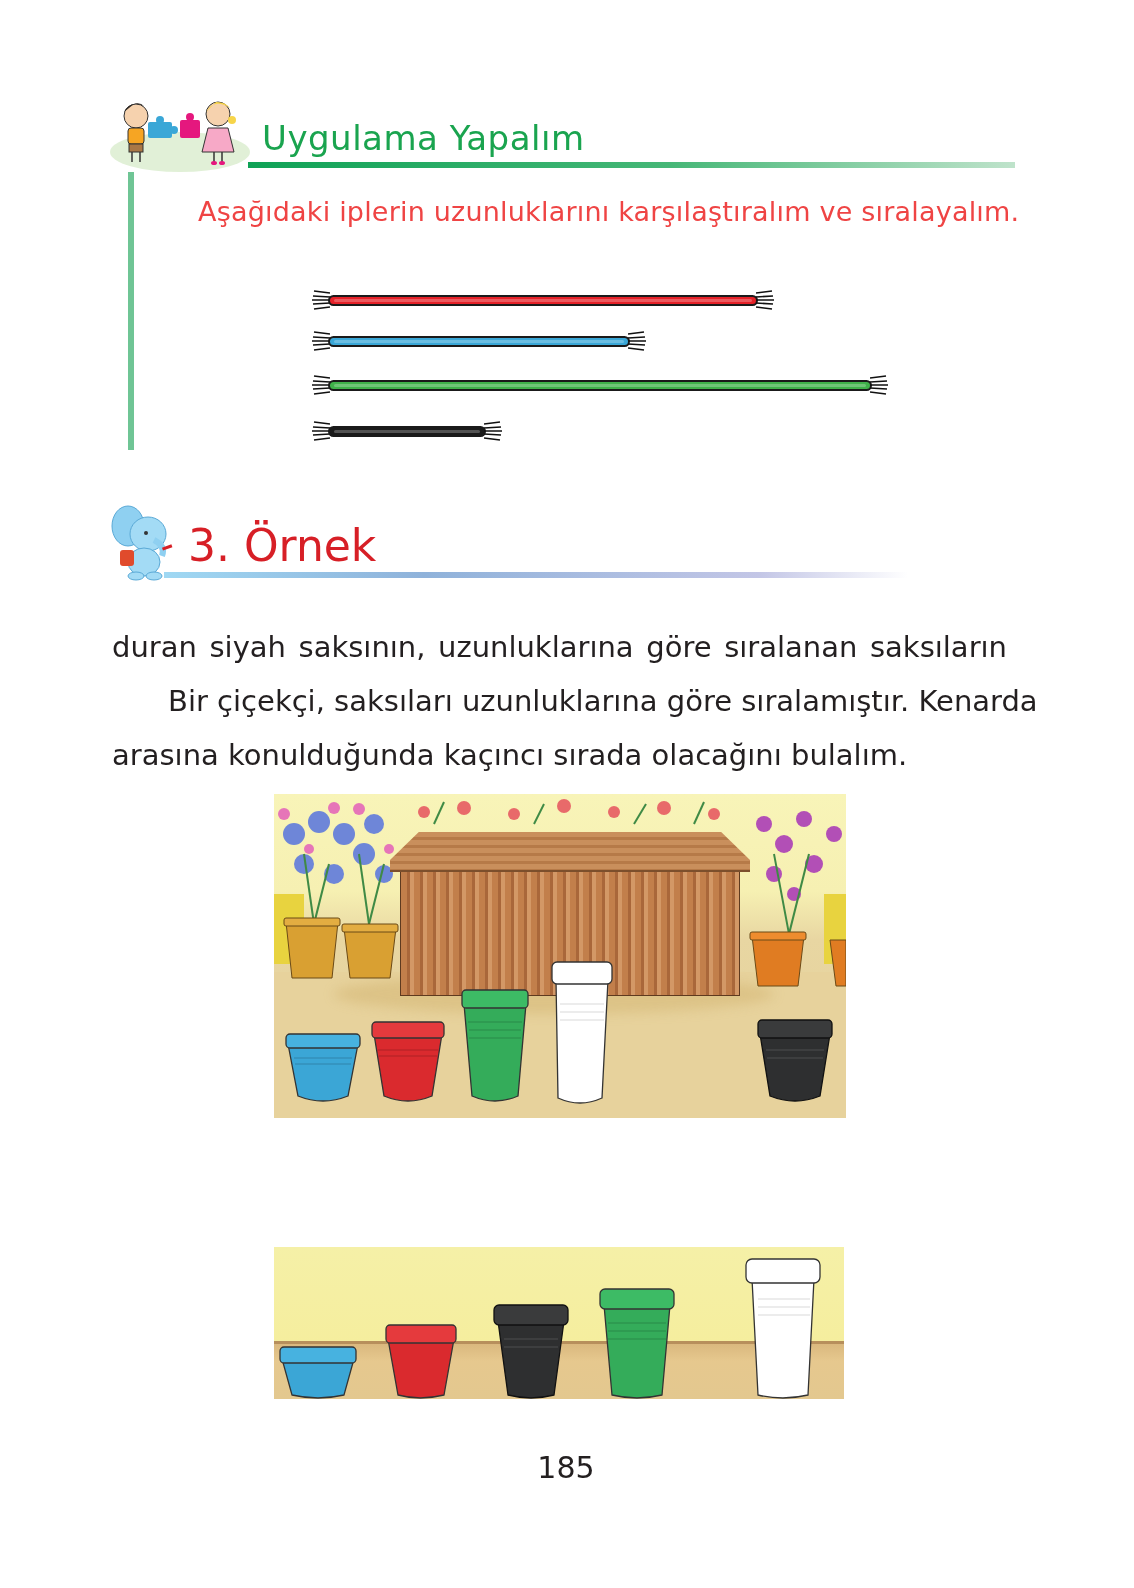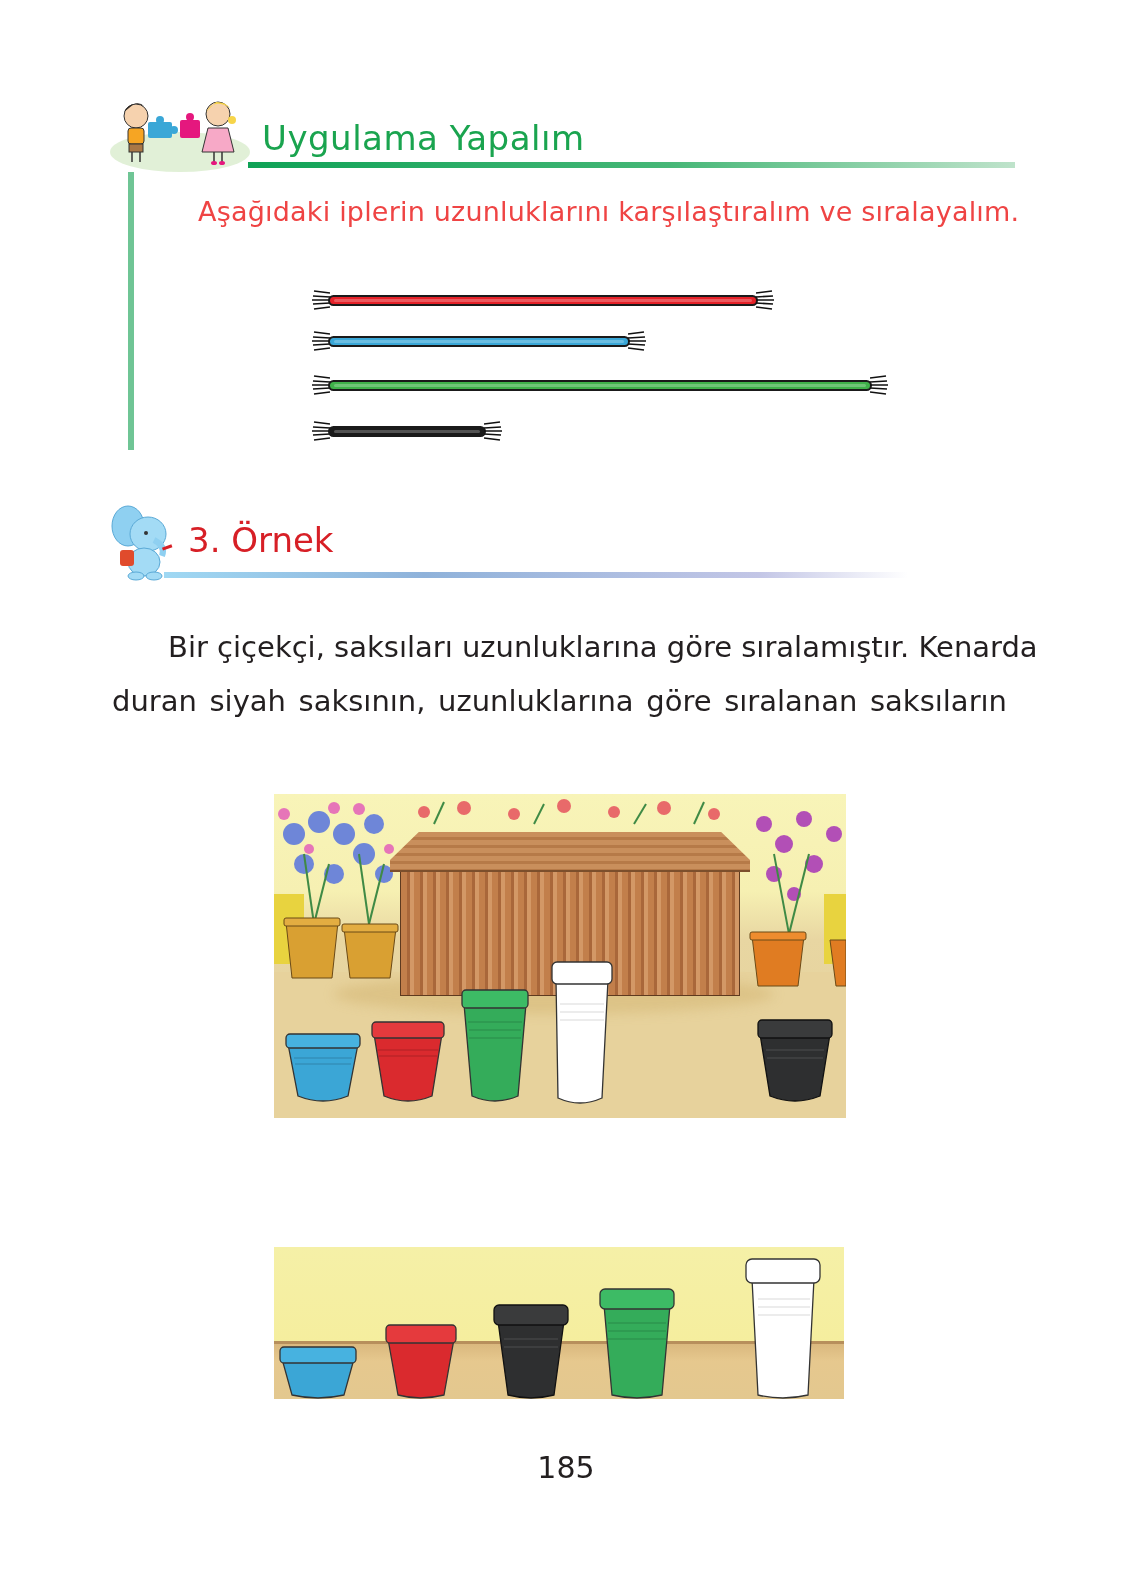--- a/index.html
+++ b/index.html
@@ -21,21 +21,21 @@
     .rope .body { position: absolute; left: 16px; right: 16px; top: 5px; height: 11px; border-radius: 6px;
       border: 2px solid #1a1a1a; }
     .rope .body::after { content: ""; position: absolute; left: 4px; right: 4px; top: 2px; height: 3px; border-radius: 2px; background: rgba(255,255,255,0.25); }
     .rope .fray { position: absolute; top: 0; width: 18px; height: 20px; }
     .rope .fray.l { left: 0; }
     .rope .fray.r { right: 0; }
 
     
     .sec2-header { position: absolute; left: 108px; top: 500px; width: 800px; height: 90px; }
     .elephant { position: absolute; left: 0; top: 0; width: 72px; height: 82px; }
-    .sec2-title { position: absolute; left: 80px; top: 20px; font-size: 34px; color: #d71f26; font-weight: normal; }
+    .sec2-title { position: absolute; left: 80px; top: 20px; font-size: 44px; color: #d71f26; font-weight: normal; }
     .sec2-rule { position: absolute; left: 56px; top: 72px; width: 744px; height: 6px;
       background: linear-gradient(to right, #9fd8f3 0%, #8fb2da 35%, #c3c6e6 80%, #ffffff 100%); }
 
     .para { position: absolute; left: 112px; width: 895px; font-size: 29px; line-height: 54px; color: #231f20; text-align: justify; }
     .para .line { display: block; white-space: nowrap; text-align-last: justify; }
     .para .line.last { text-align-last: left; }
     .indent { padding-left: 56px; }
 
     .p1 { top: 620px; }
     .p2 { top: 1140px; }
@@ -148,22 +148,23 @@
     <rect x="12" y="50" width="14" height="16" rx="3" fill="#e04b2c"></rect>
     <rect x="54" y="46" width="10" height="3" fill="#d71f26" transform="rotate(-20 59 47)"></rect>
     <ellipse cx="28" cy="76" rx="8" ry="4" fill="#a3dbf5" stroke="#5aa9d6" stroke-width="1"></ellipse>
     <ellipse cx="46" cy="76" rx="8" ry="4" fill="#a3dbf5" stroke="#5aa9d6" stroke-width="1"></ellipse>
   </svg>
   <h2 class="sec2-title">3. Örnek</h2>
   <div class="sec2-rule"></div>
 </div>
 
 <div class="para p1">
+  <span class="line">duran siyah saksının, uzunluklarına göre sıralanan saksıların</span>
   <span class="line indent">Bir çiçekçi, saksıları uzunluklarına göre sıralamıştır. Kenarda</span>
-  <span class="line">duran siyah saksının, uzunluklarına göre sıralanan saksıların</span>
+  <span class="line last">arasına konulduğunda kaçıncı sırada olacağını bulalım.</span>
 </div>
 
 <div class="ill1">
   <div class="floor"></div>
   <div class="floor-shadow"></div>
   <svg class="flowers-top" viewBox="0 0 572 52">
     <g fill="#e86a6a">
         <circle cx="150" cy="18" r="6"></circle>
         <circle cx="190" cy="14" r="7"></circle>
         <circle cx="240" cy="20" r="6"></circle>

